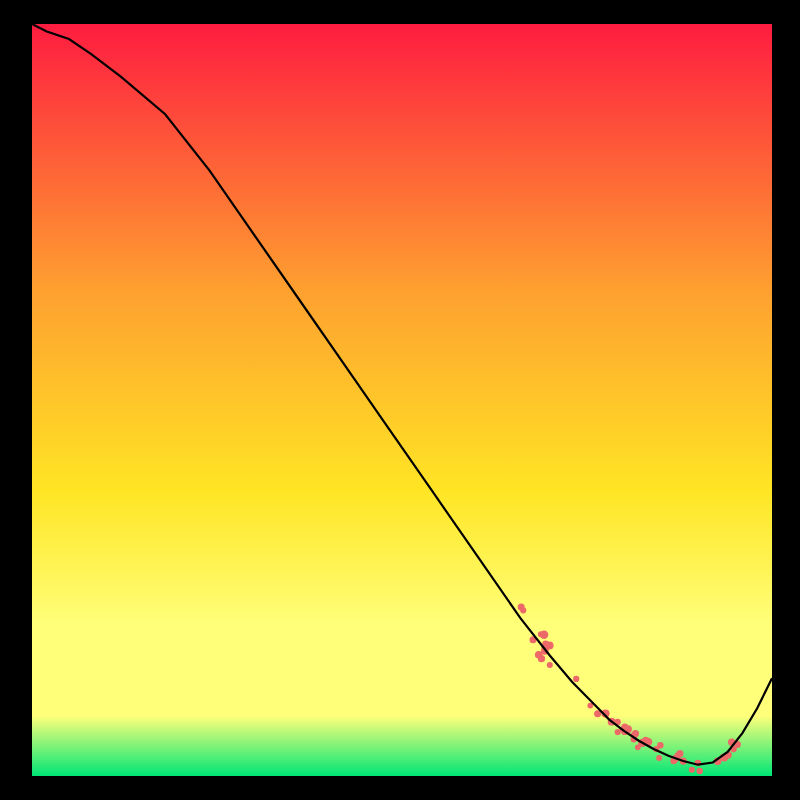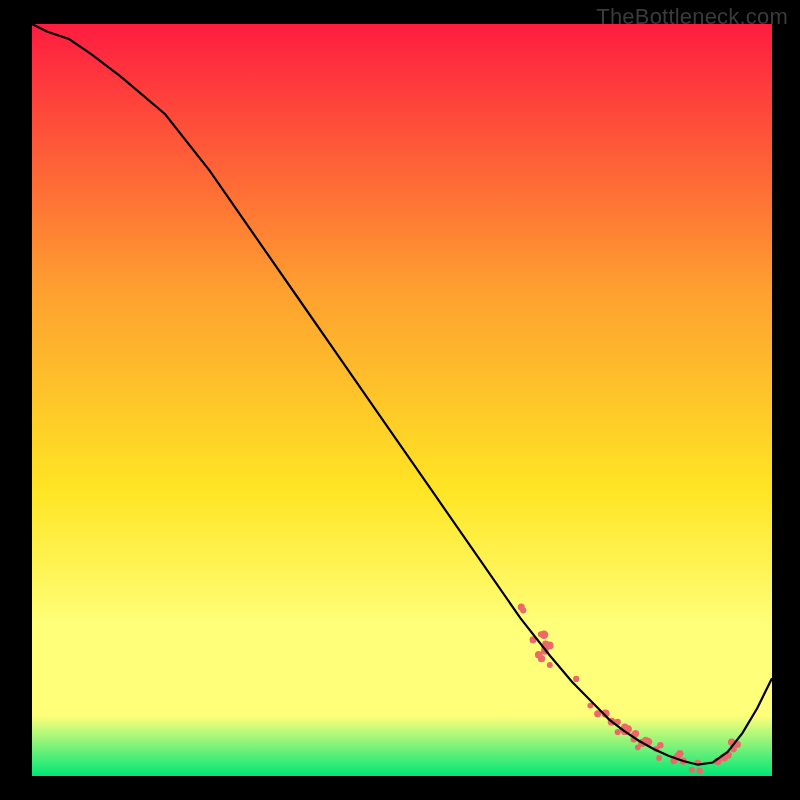--- a/index.html
+++ b/index.html
@@ -93,14 +93,13 @@
         <circle cx="617.7" cy="732.0" r="3.1" fill="#ED6868"></circle>
         <circle cx="728.1" cy="754.9" r="3.7" fill="#ED6868"></circle>
         <circle cx="733.5" cy="749.1" r="3.3" fill="#ED6868"></circle>
         <circle cx="724.1" cy="757.6" r="4.0" fill="#ED6868"></circle>
         <circle cx="737.5" cy="744.5" r="3.4" fill="#ED6868"></circle>
         <circle cx="731.7" cy="742.3" r="3.7" fill="#ED6868"></circle>
         <circle cx="717.6" cy="761.2" r="3.8" fill="#ED6868"></circle>
       </g>
     <path id="curve" fill="none" stroke-width="2.2" d="M32.0 24.0 L46.8 31.5 L69.0 39.0 L91.2 54.1 L120.8 76.6 L165.2 114.2 L209.6 170.6 L254.0 234.6 L298.4 298.5 L342.8 362.4 L387.2 426.3 L431.6 490.2 L476.0 554.2 L520.4 618.1 L550.0 655.7 L572.2 682.0 L594.4 704.6 L609.2 719.6 L624.0 730.9 L638.8 740.7 L653.6 748.9 L668.4 755.7 L683.2 761.0 L698.0 764.7 L712.8 762.5 L727.6 751.9 L742.4 733.1 L757.2 708.3 L772.0 678.2" stroke="#000000"></path>
   </svg>
-  <div class="attribution">TheBottleneck.com</div>
 </div>
 
 </body></html>

